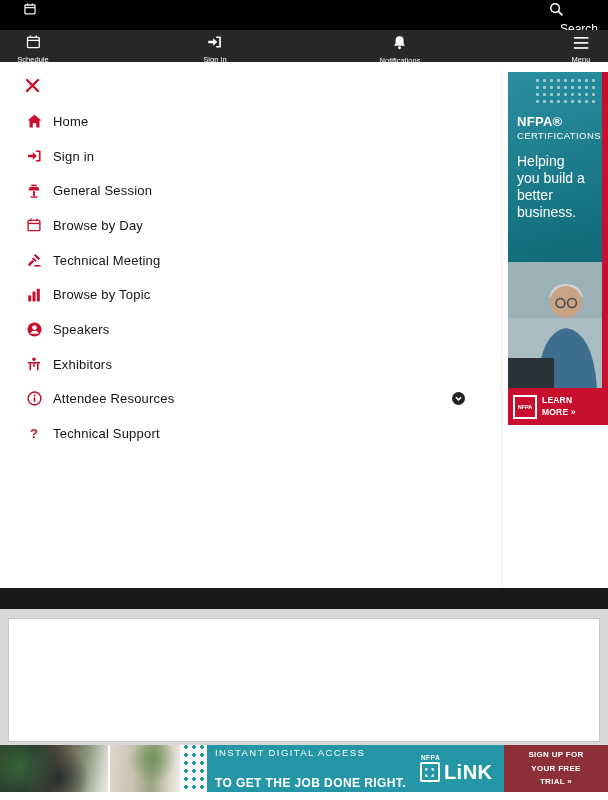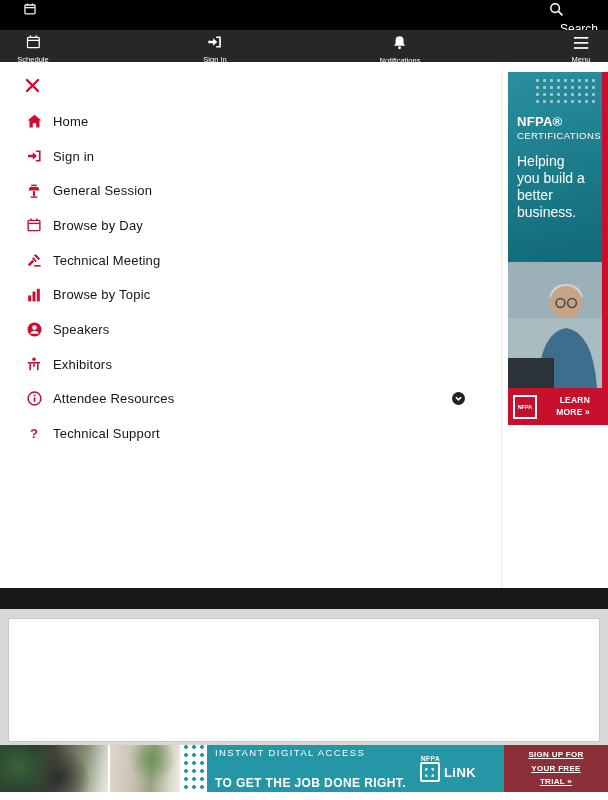--- a/index.html
+++ b/index.html
@@ -41,21 +41,21 @@
            background-size:7px 7px;}
   .ad-copy{position:absolute;top:42px;left:9px;right:12px;color:#fff;}
   .ad-brand{font-size:13px;font-weight:bold;letter-spacing:.3px;}
   .ad-title{font-size:9.5px;letter-spacing:.4px;margin-top:1px;}
   .ad-message{margin-top:12px;font-size:14px;font-weight:normal;line-height:1.22;width:72px;}
   .ad-photo{position:absolute;left:0;right:6px;top:190px;height:126px;overflow:hidden;}
   .ad-bottom{position:absolute;bottom:0;left:0;right:0;height:37px;background:#c8102e;
              display:flex;align-items:center;padding:0 5px;box-sizing:border-box;color:#fff;}
   .ad-logo-box{width:20px;height:20px;border:2px solid #fff;display:flex;align-items:center;
                justify-content:center;font-size:5.5px;font-weight:bold;flex:0 0 20px;}
-  .ad-cta{margin-left:5px;font-size:8.5px;font-weight:bold;line-height:1.3;width:48px;letter-spacing:.2px;text-align:right;}
+  .ad-cta{margin-left:5px;font-size:8.5px;font-weight:bold;line-height:1.3;width:48px;letter-spacing:.2px;}
 
   
   .black-strip{position:absolute;top:588px;left:0;right:0;height:21px;background:#181818;}
   .content-area{position:absolute;top:609px;left:0;right:0;height:136px;background:#d8d8d8;}
   .content-box{position:absolute;left:8px;right:8px;top:9px;height:122px;background:#fff;
                border:1px solid #c9c9c9;}
 
   
   .bottom-banner{position:absolute;top:745px;left:0;right:0;height:47px;display:flex;cursor:pointer;}
   .bb-photo1{width:108px;flex:0 0 108px;
@@ -73,25 +73,25 @@
      background-size:8px 8px;background-position:2px 14px;}
   .bb-main{flex:1;background:#2596a6;display:flex;align-items:center;color:#fff;min-width:0;}
   .bb-text{margin-left:8px;}
   .bb-line1{font-size:9.5px;letter-spacing:1.4px;white-space:nowrap;}
   .bb-line2{font-size:12px;font-weight:bold;letter-spacing:.4px;white-space:nowrap;margin-top:18px;}
   .bb-logo{margin-left:14px;display:flex;flex-direction:column;align-items:flex-start;}
   .bb-logo-top{font-size:6.5px;font-weight:bold;letter-spacing:.5px;margin-left:1px;}
   .bb-logo-row{display:flex;align-items:center;}
   .bb-logo-icon{width:16px;height:16px;border:2px solid #fff;border-radius:2px;display:flex;
                 align-items:center;justify-content:center;}
-  .bb-logo-main{font-size:13px;font-weight:bold;margin-left:4px;letter-spacing:.5px;text-align:right;}
+  .bb-logo-main{font-size:20px;font-weight:bold;margin-left:4px;letter-spacing:.5px;text-align:right;}
   .bb-cta{width:104px;flex:0 0 104px;background:#8c2f39;color:#fff;display:flex;align-items:center;
           justify-content:center;text-align:center;font-size:8px;font-weight:bold;line-height:1.7;
           letter-spacing:.3px;}
-  .bb-cta span{text-decoration:underline;display:block;width:74px;}
+  .bb-cta span{display:block;width:74px;}
   .below-banner{position:absolute;top:792px;left:0;right:0;height:8px;background:#fff;}
 </style>
 </head>
 <body>
 
 <div class="screen">
 
   <div class="topbar">
     <span class="mini-cal">
       <svg width="12" height="12" viewBox="0 0 15 15">

